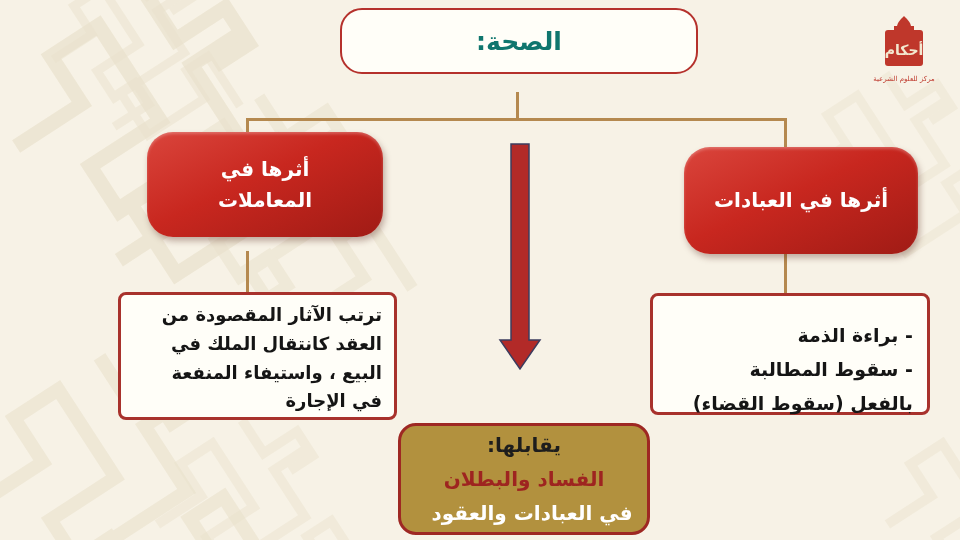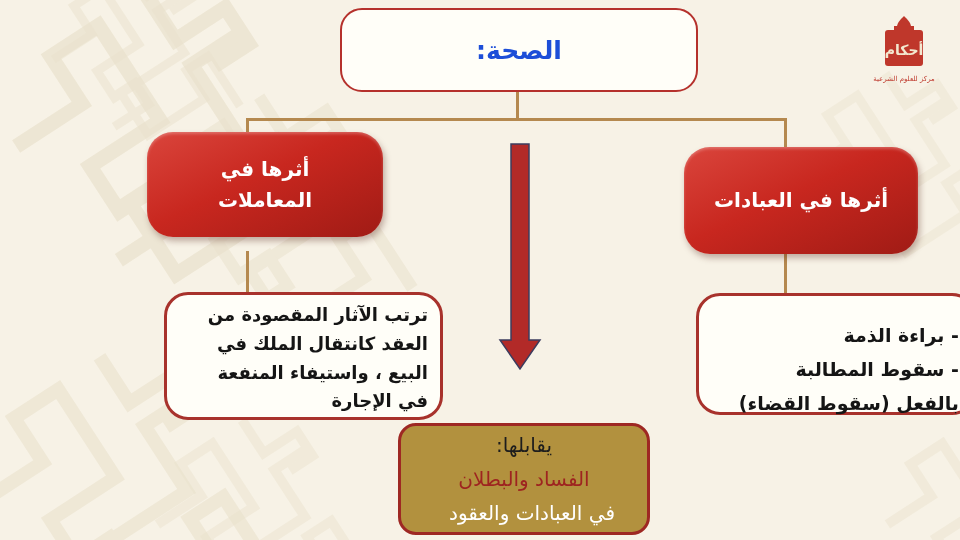--- a/index.html
+++ b/index.html
@@ -9,52 +9,52 @@
     font-family:"DejaVu Sans",sans-serif;
     direction:rtl;
   }
   .stage *{box-sizing:border-box;}
   
   .wm{position:absolute;left:0;top:0;z-index:0;pointer-events:none;}
   
   .conn{position:absolute;background:#b5894f;z-index:1;}
   
   .node-root{
-    position:absolute;left:340px;top:8px;width:358px;height:84px;z-index:2;
+    position:absolute;left:340px;top:8px;width:358px;height:66px;z-index:2;
     background:#fffef8;border:2px solid #b5312c;border-radius:22px;
     display:flex;align-items:center;justify-content:center;
-    font-size:25px;font-weight:bold;color:#1d4ed8;
+    font-size:25px;font-weight:bold;color:#0f766e;
   }
   
   .branch{
     position:absolute;z-index:2;border-radius:26px;
     background:linear-gradient(155deg,#da453c 0%,#c8271f 45%,#a01b15 100%);
     box-shadow:2px 4px 6px rgba(90,40,30,.35), inset 0 2px 3px rgba(255,255,255,.25);
     color:#fff;font-weight:bold;text-align:center;
     display:flex;flex-direction:column;align-items:center;justify-content:center;
     font-size:20px;line-height:1.55;
   }
   .branch.b-left{left:147px;top:132px;width:236px;height:105px;}
   .branch.b-right{left:684px;top:147px;width:234px;height:107px;}
   
   .arrow-svg{position:absolute;left:496px;top:143px;z-index:2;}
   
   .detail{
     position:absolute;z-index:2;background:#fffef8;
-    border:3px solid #a8322c;border-radius:24px;
-    color:#151515;font-weight:bold;text-align:right;direction:rtl;margin-left:46px;
+    border:3px solid #a8322c;border-radius:8px;
+    color:#151515;font-weight:bold;text-align:right;direction:rtl;
   }
   .detail.d-left{left:118px;top:292px;width:279px;height:128px;font-size:18px;line-height:1.6;padding:6px 12px 0 8px;}
   .detail.d-right{left:650px;top:293px;width:280px;height:122px;font-size:19px;line-height:1.8;padding:22px 14px 0 8px;}
   .detail div{white-space:nowrap;}
   
   .opposite{
     position:absolute;left:398px;top:423px;width:252px;height:112px;z-index:2;
     background:#b2913e;border:3px solid #9e2823;border-radius:18px;
-    text-align:center;font-weight:normal;font-size:20px;line-height:1.7;padding-top:2px;
+    text-align:center;font-weight:bold;font-size:20px;line-height:1.7;padding-top:2px;
   }
   .opposite .l1{color:#1d1d1d;}
   .opposite .l2{color:#9e2420;}
   .opposite .l3{color:#ffffff;padding-left:16px;}
   .opposite div{white-space:nowrap;}
   
   .logo{position:absolute;left:864px;top:14px;width:80px;z-index:2;text-align:center;direction:rtl;}
   .logo-caption{font-size:7px;font-weight:normal;color:#bf3a2e;margin-top:1px;white-space:nowrap;}
 </style>
 </head>

